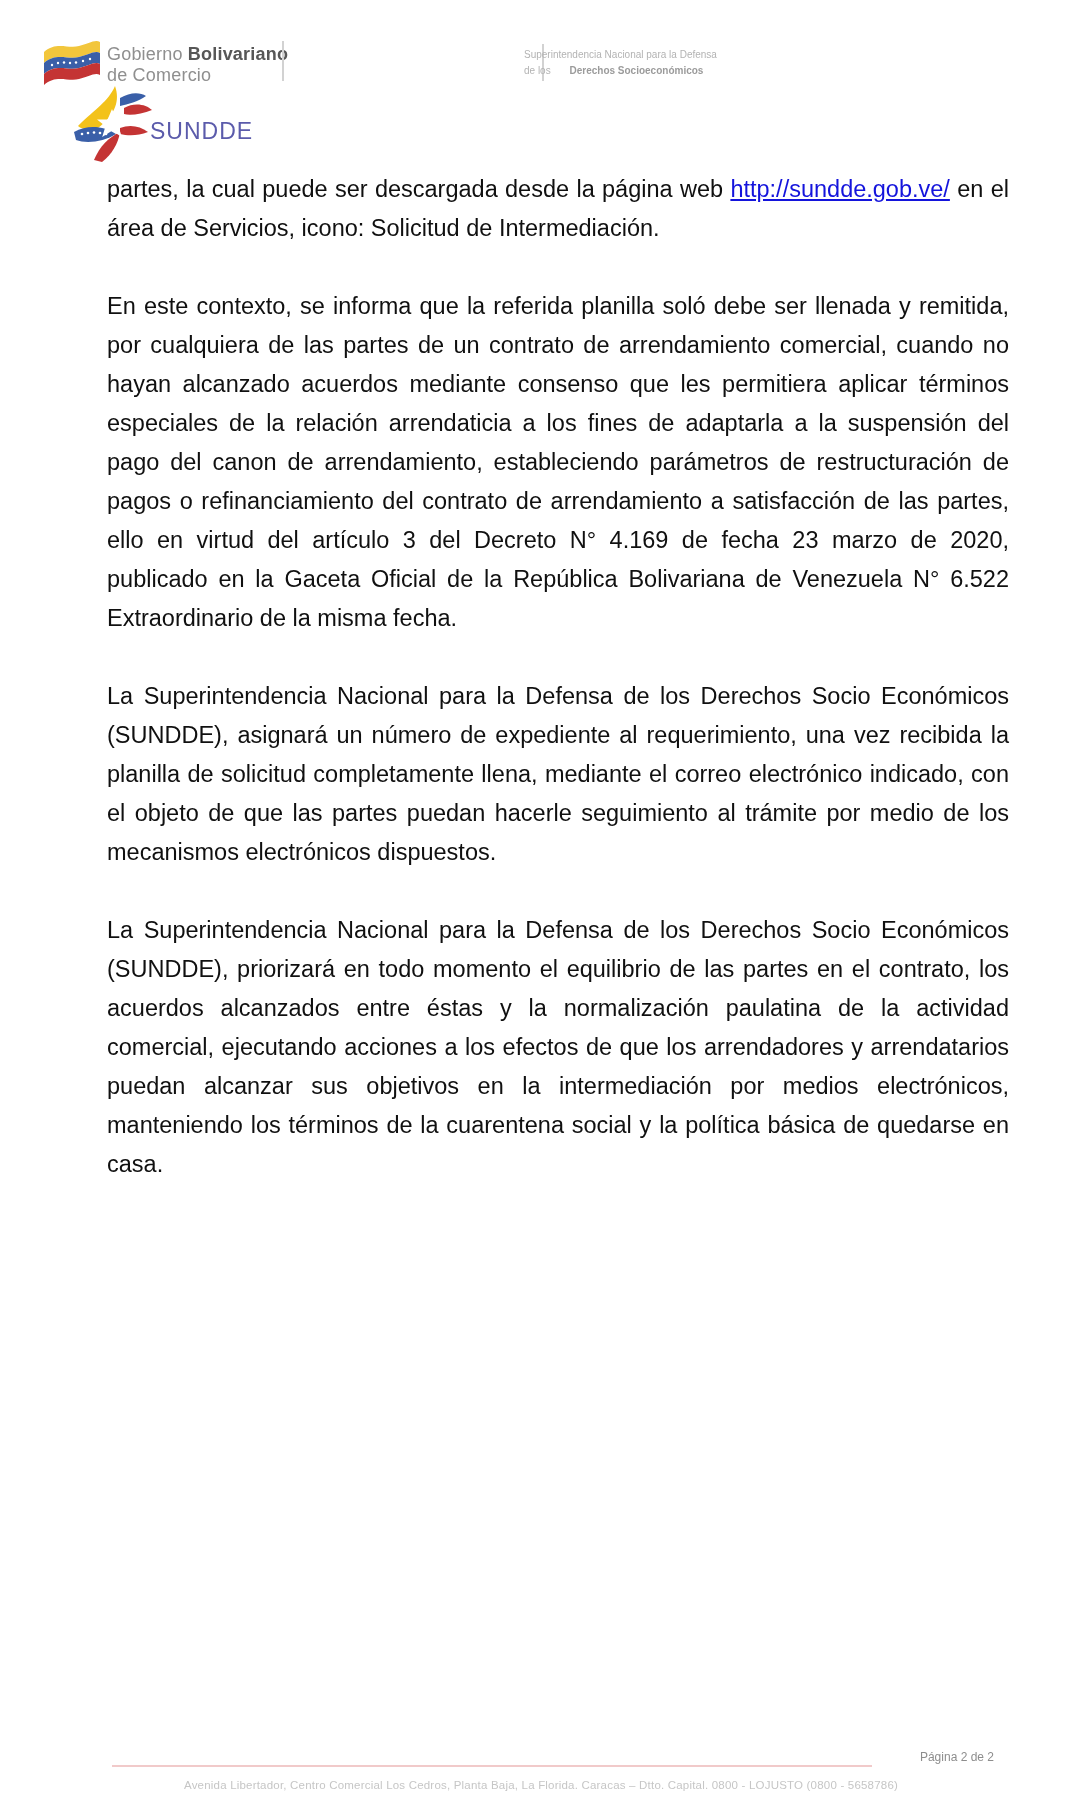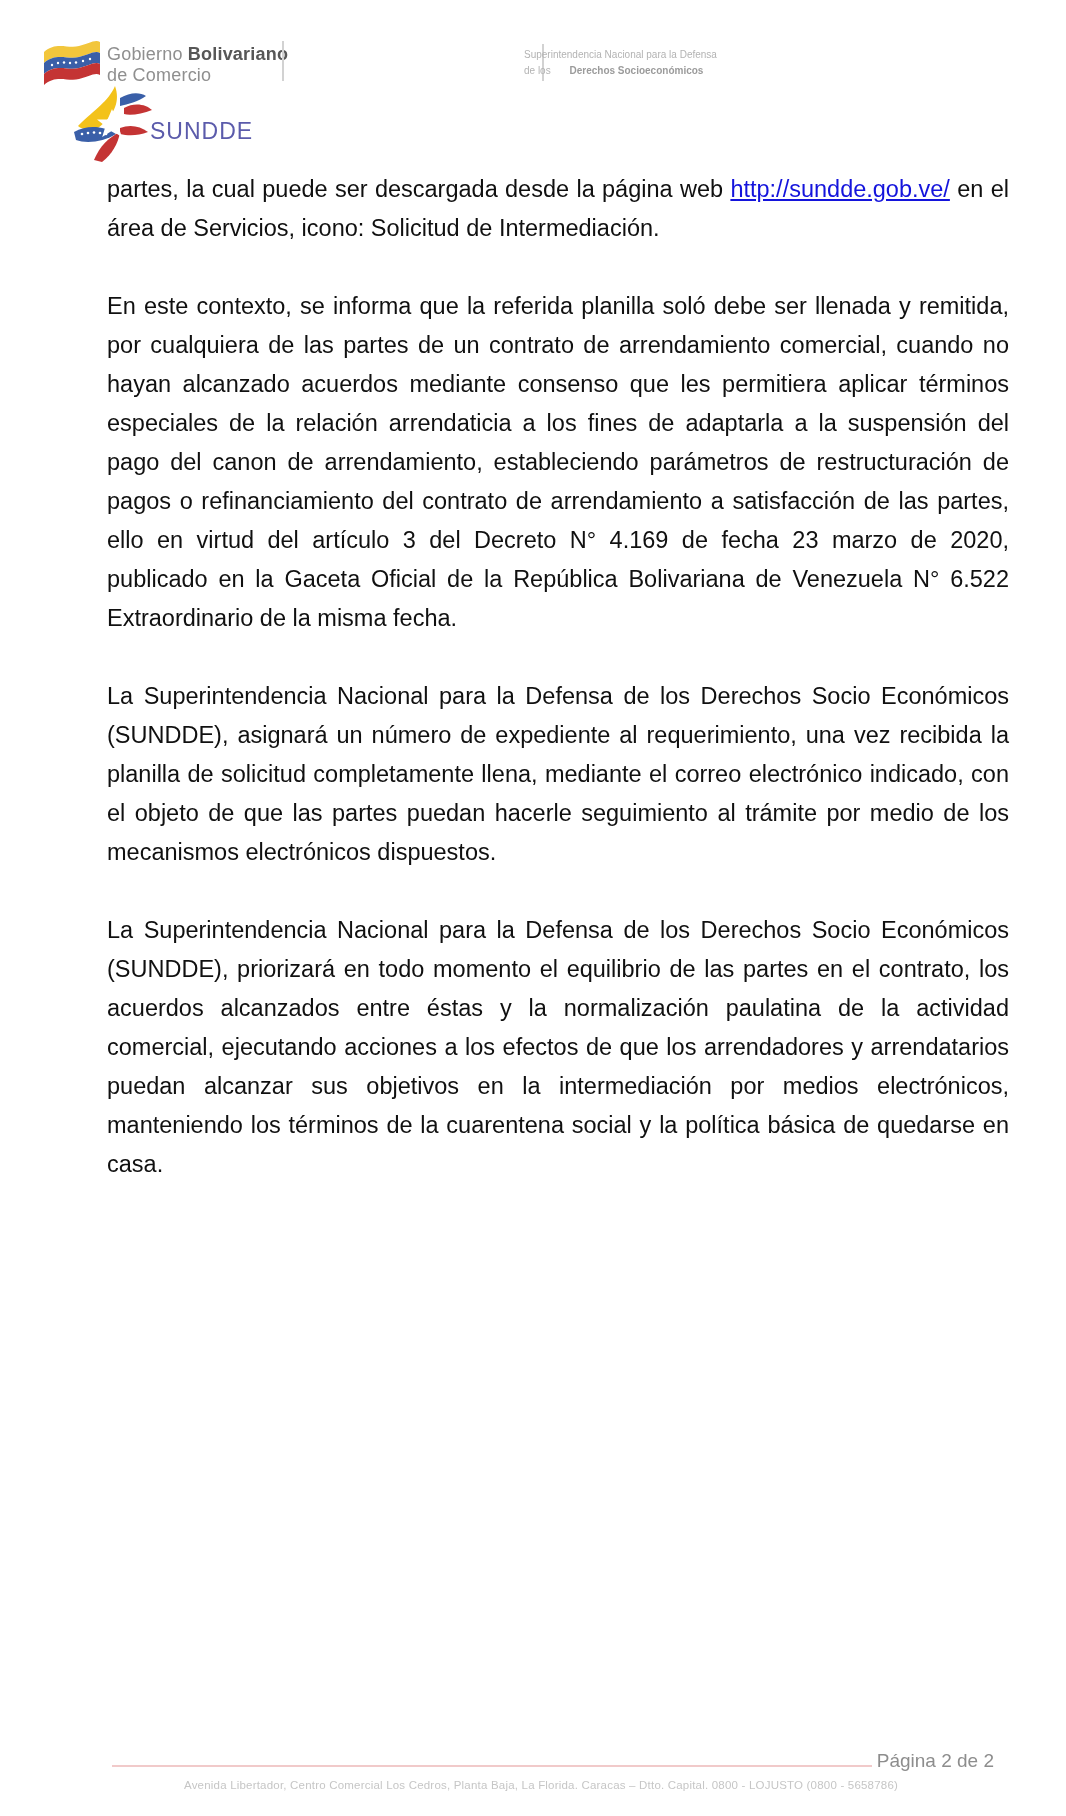--- a/index.html
+++ b/index.html
@@ -53,21 +53,21 @@
   .letter-body p.closing { margin-top:39px; }
   a.lnk { color:#1414dc; text-decoration:underline; cursor:pointer; }
 
   
   .footer-rule {
     position:absolute; left:112px; top:1765px; width:760px; height:2px;
     background:#f1caca;
   }
   .page-num {
     position:absolute; right:72px; top:1750px;
-    font-size:19px; color:#8d8d8d;
+    font-size:12px; color:#8d8d8d;
   }
   .address {
     position:absolute; left:8px; top:1779px; width:100%;
     text-align:center;
     font-size:11.5px; color:#c6c6c6; letter-spacing:0.2px;
   }
 </style>
 </head>
 <body>
 

